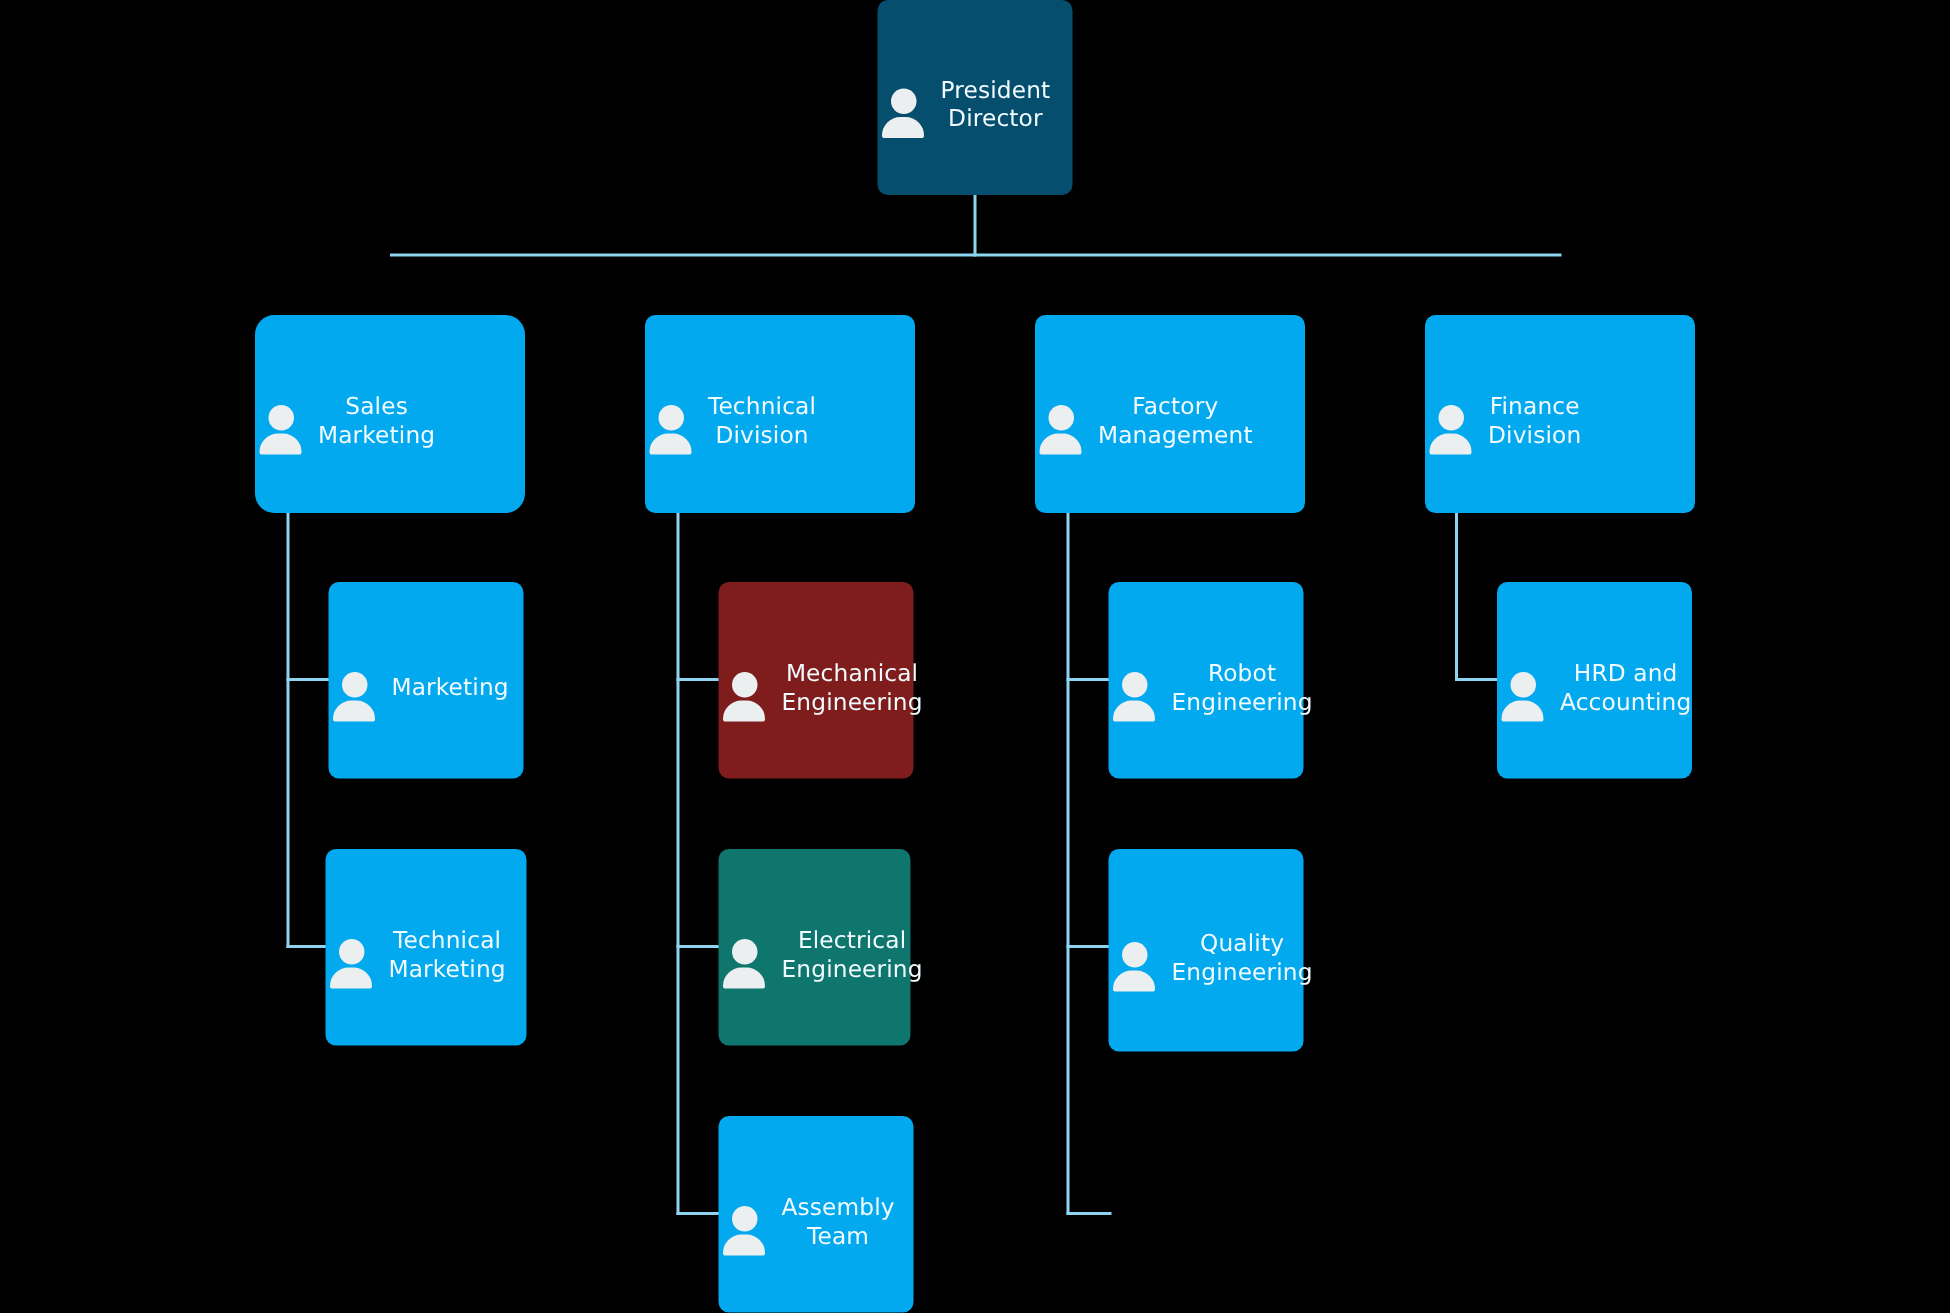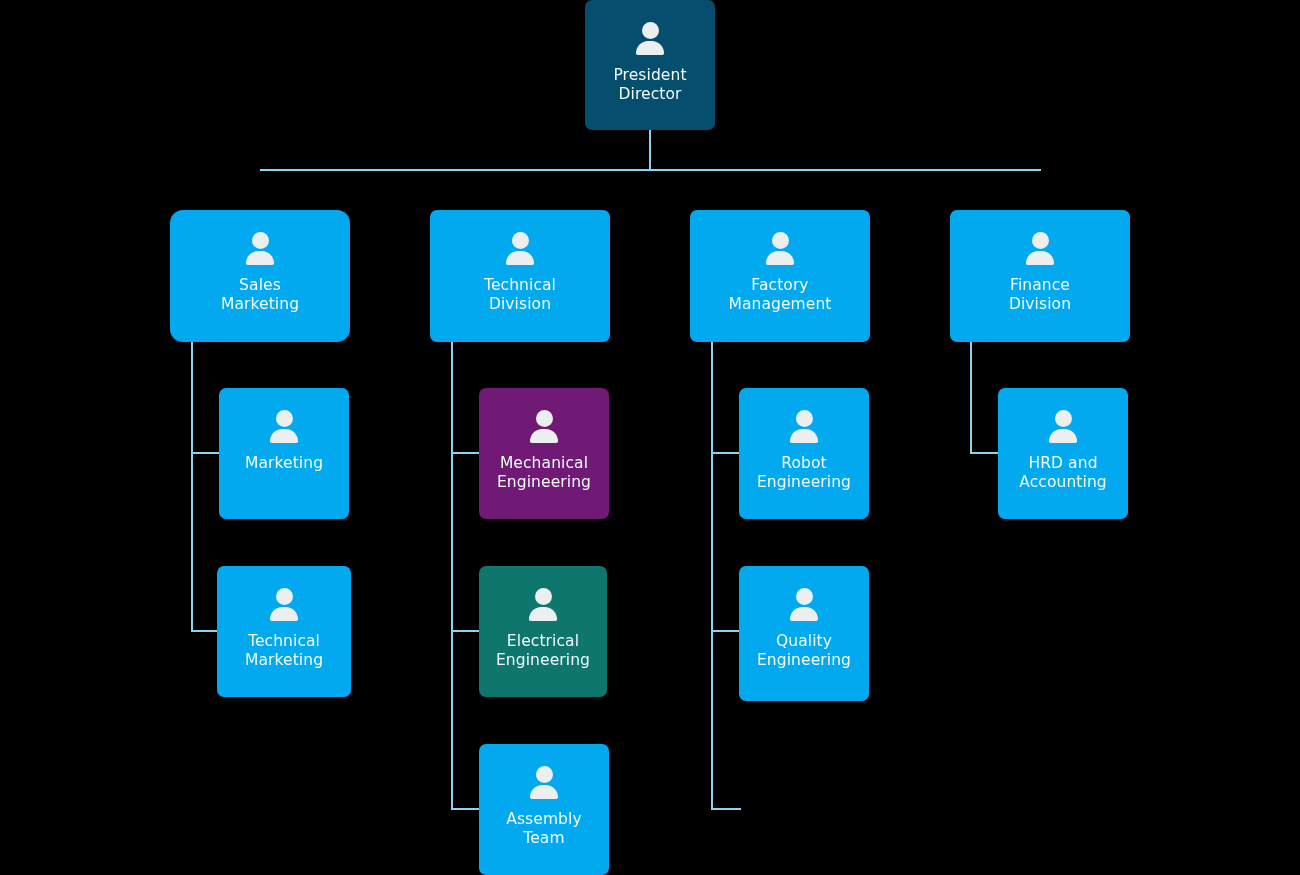--- a/index.html
+++ b/index.html
@@ -15,21 +15,20 @@
   .wire{position:absolute;background:#8ed3f0;}
   .wire.h{height:2px;}
   .wire.v{width:2px;}
 
   
   .node{
     position:absolute;
     border-radius:7px;
     box-sizing:border-box;
     display:flex;
-    flex-direction:column;
     align-items:center;
     justify-content:flex-start;
     background:#02a9ef;
     z-index:2;
   }
   .node.root{background:#064e6e;}
 
   .node .icon{
     position:relative;
     width:34px;height:34px;
@@ -140,21 +139,21 @@
 
   <div class="node" style="left: 217px; top: 566px; width: 134px; height: 131px; background: rgb(2, 169, 239);">
     <div class="icon">
       <span class="head" style="background: rgb(236, 239, 240);"></span>
       <span class="body" style="background: rgb(236, 239, 240);"></span>
     </div>
     <div class="label" style="color: rgb(242, 251, 255);">Technical
 Marketing</div>
   </div>
 
-  <div class="node" style="left: 479px; top: 388px; width: 130px; height: 131px; background: #701a75;">
+  <div class="node" style="left: 479px; top: 388px; width: 130px; height: 131px; background: #7f1d1d;">
     <div class="icon">
       <span class="head" style="background: rgb(236, 239, 240);"></span>
       <span class="body" style="background: rgb(236, 239, 240);"></span>
     </div>
     <div class="label" style="color: rgb(242, 251, 255);">Mechanical
 Engineering</div>
   </div>
 
   <div class="node" style="left: 479px; top: 566px; width: 128px; height: 131px; background: #0f766e;">
     <div class="icon">

